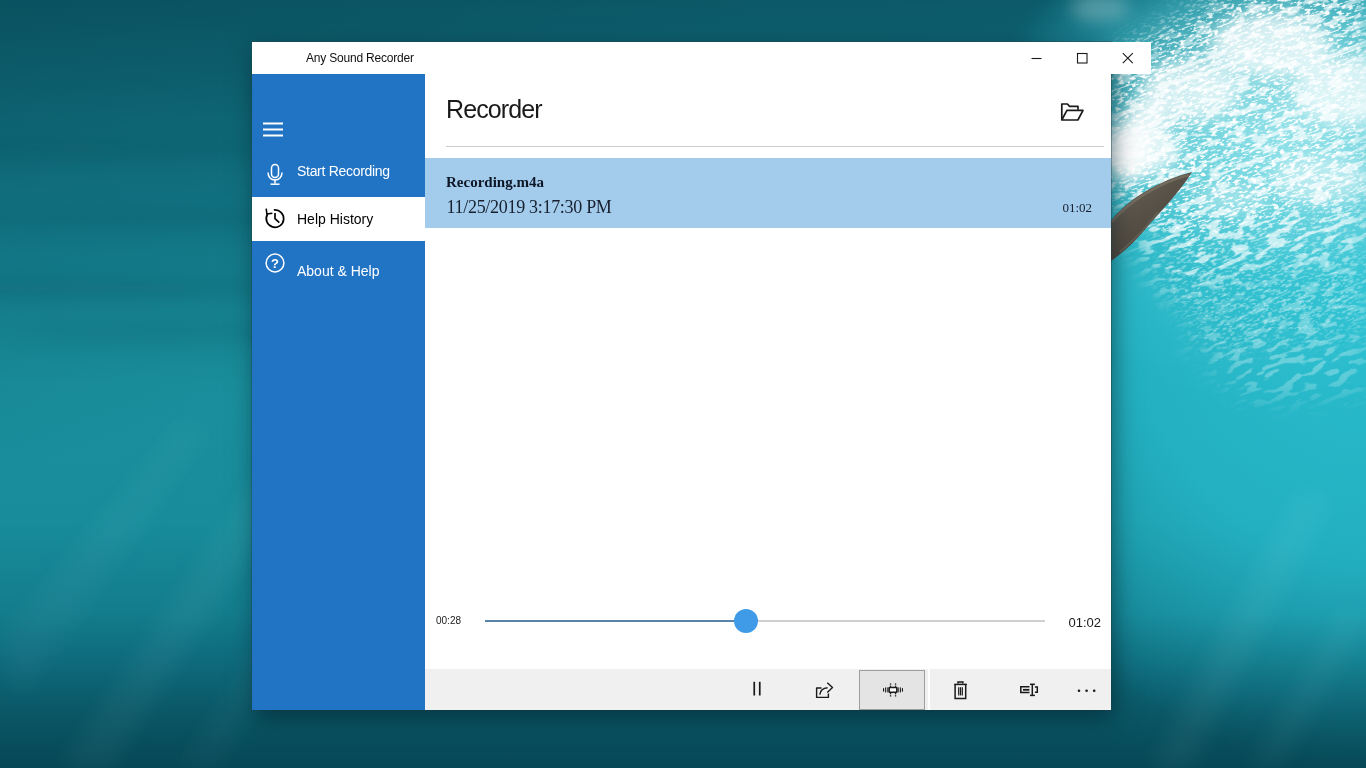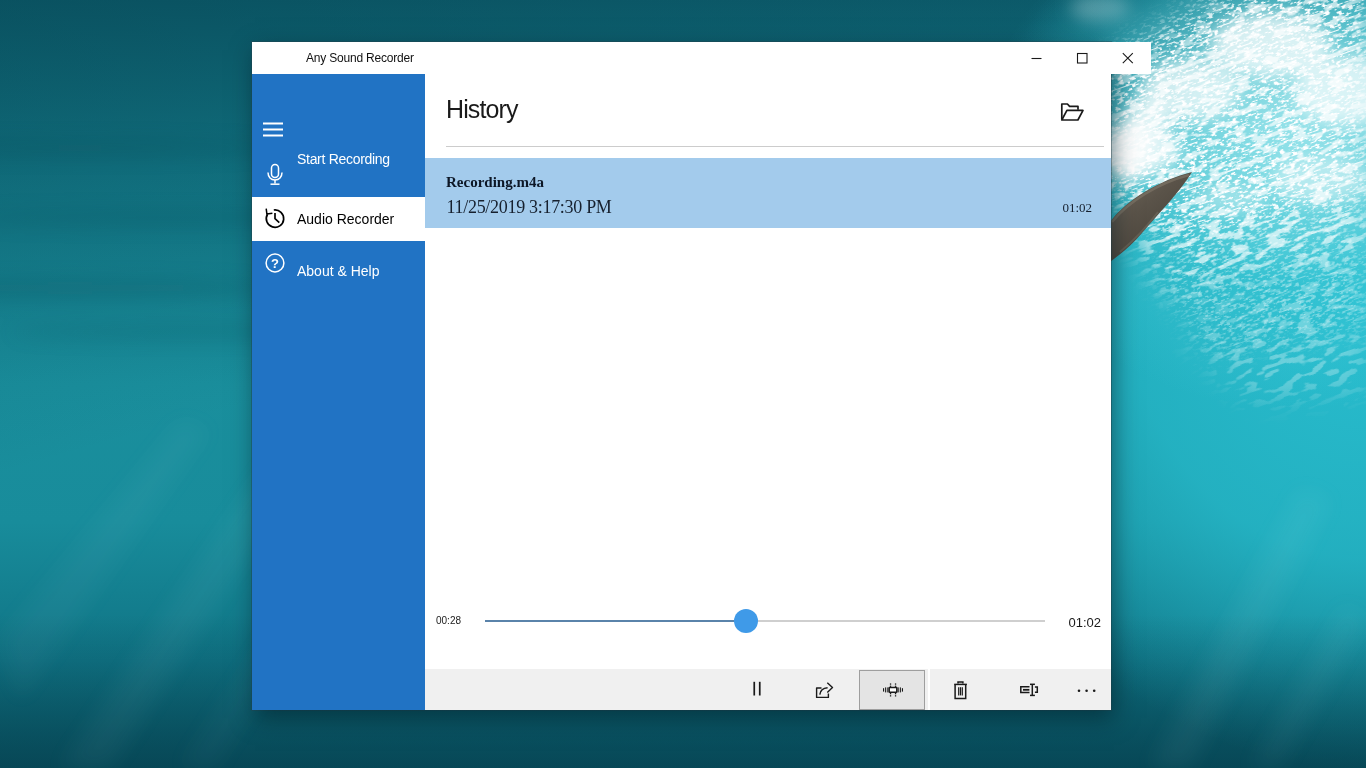--- a/index.html
+++ b/index.html
@@ -192,32 +192,32 @@
         <path d="M 21.8 136.0 A 8.7 8.7 0 1 1 15.5 140.2"></path>
         <path d="M 14.2 134.6 L 14.9 140.1 L 20.4 139.2" stroke-width="1.5" stroke-linejoin="round"></path>
         <path d="M 23 139.0 L 23 144.7 L 27.3 148.6"></path>
       </g>
 
       <g stroke="#ffffff" stroke-width="1.5" fill="none">
         <circle cx="23" cy="189" r="8.9"></circle>
       </g>
       <text x="23" y="193.8" text-anchor="middle" font-size="13" font-weight="bold" fill="#ffffff" font-family="Liberation Sans, sans-serif">?</text>
     </svg>
-    <div class="navrow" id="navStart" style="top:63px;">
+    <div class="navrow" id="navStart" style="top:75px;">
         <div class="navlabel">Start Recording</div>
       </div>
     <div class="navrow" id="navAudio" style="top:123px;">
-        <div class="navlabel">Audio Recorder</div>
+        <div class="navlabel">Help History</div>
       </div>
     <div class="navrow" id="navAbout" style="top:167px;margin-top:8px;">
         <div class="navlabel">About &amp; Help</div>
       </div>
   </div>
   <div id="main">
-    <div id="histTitle">History</div>
+    <div id="histTitle">Recorder</div>
     <svg width="40" height="30" style="position:absolute;left:632px;top:25.5px">
       <g stroke="#1a1a1a" stroke-width="1.7" fill="none" stroke-linejoin="round">
         <path d="M 4.8 19.6 L 4.8 4.0 L 10.4 4.0 L 12.6 6.4 L 21.0 6.4 L 21.0 9.8"></path>
         <path d="M 4.8 20.0 L 20.9 20.0 L 26.0 10.4 L 9.9 10.4 Z"></path>
       </g>
     </svg>
     <div id="sep"></div>
     <div id="selrow">
       <div id="recname">Recording.m4a</div>
       <div id="recdate">11/25/2019 3:17:30 PM</div>

